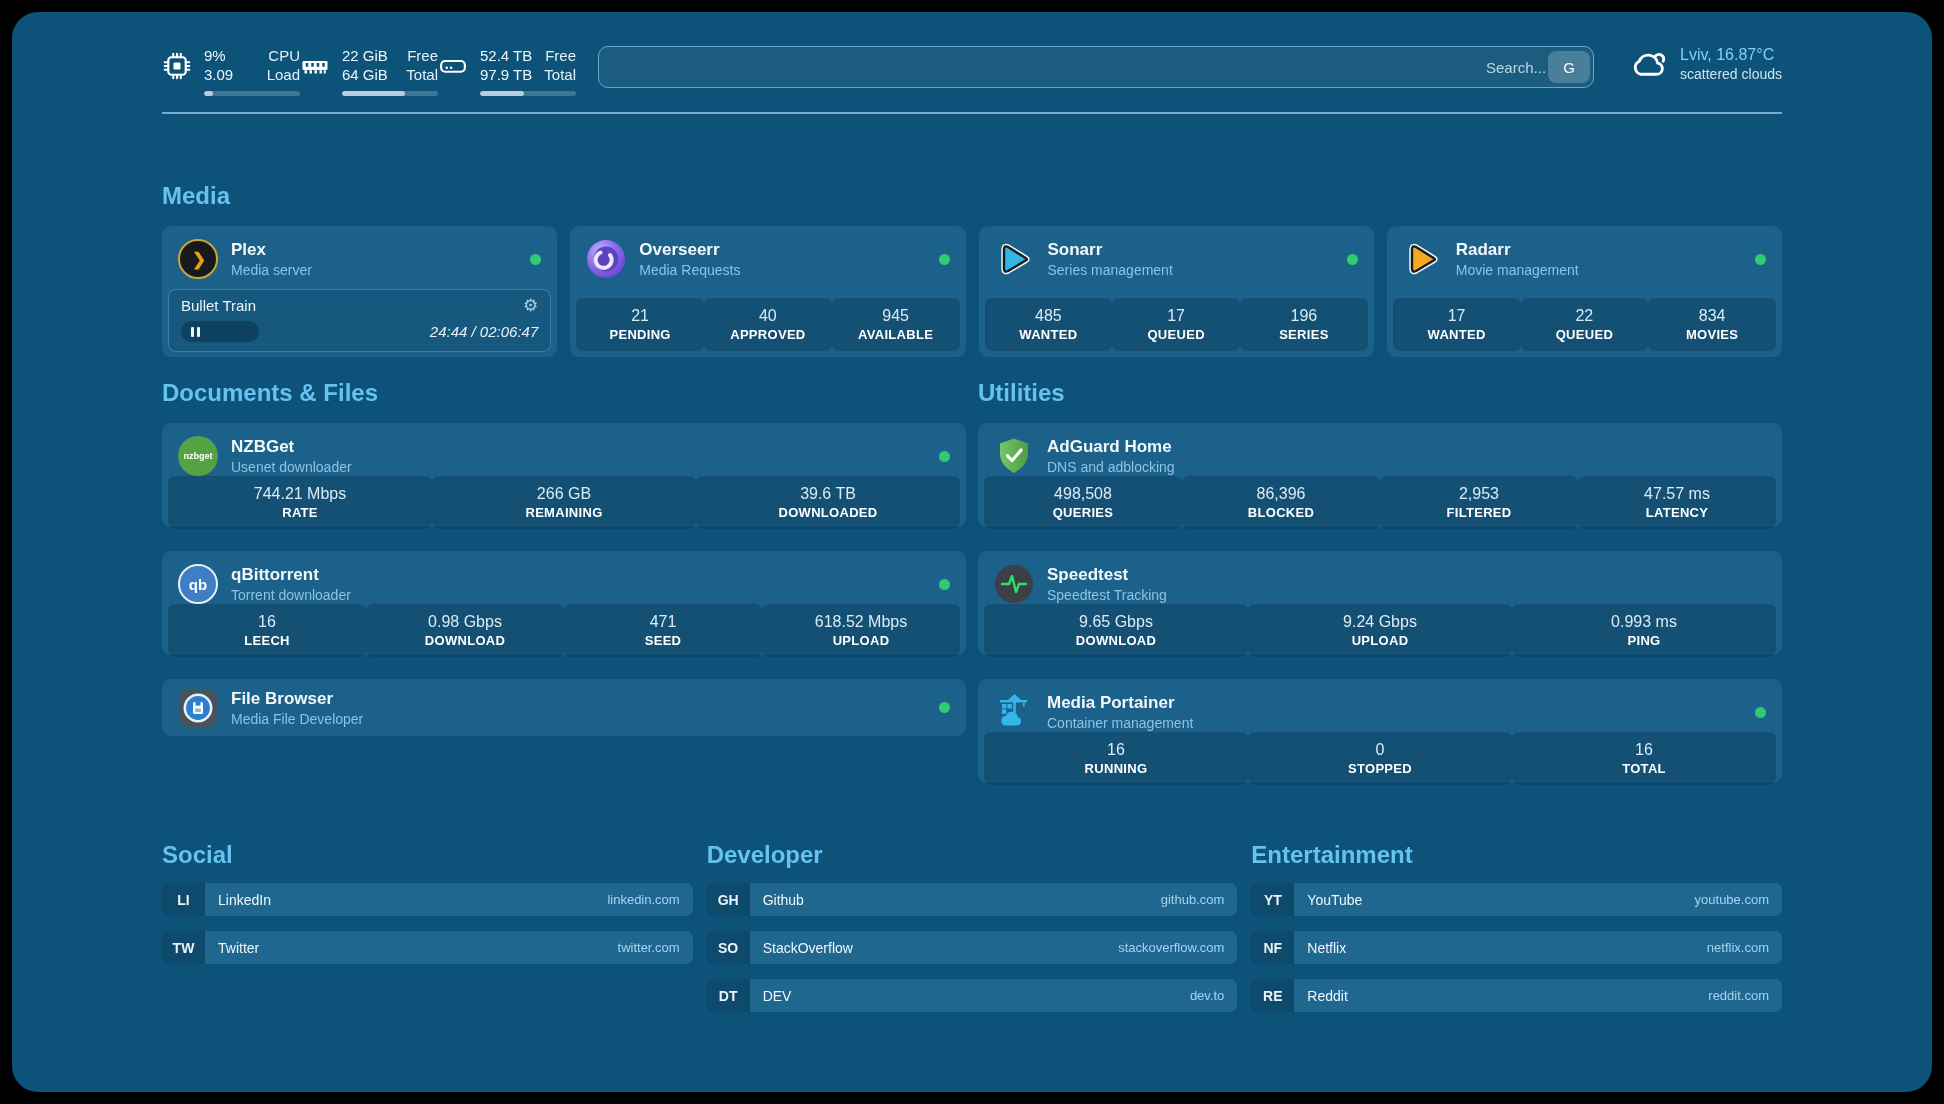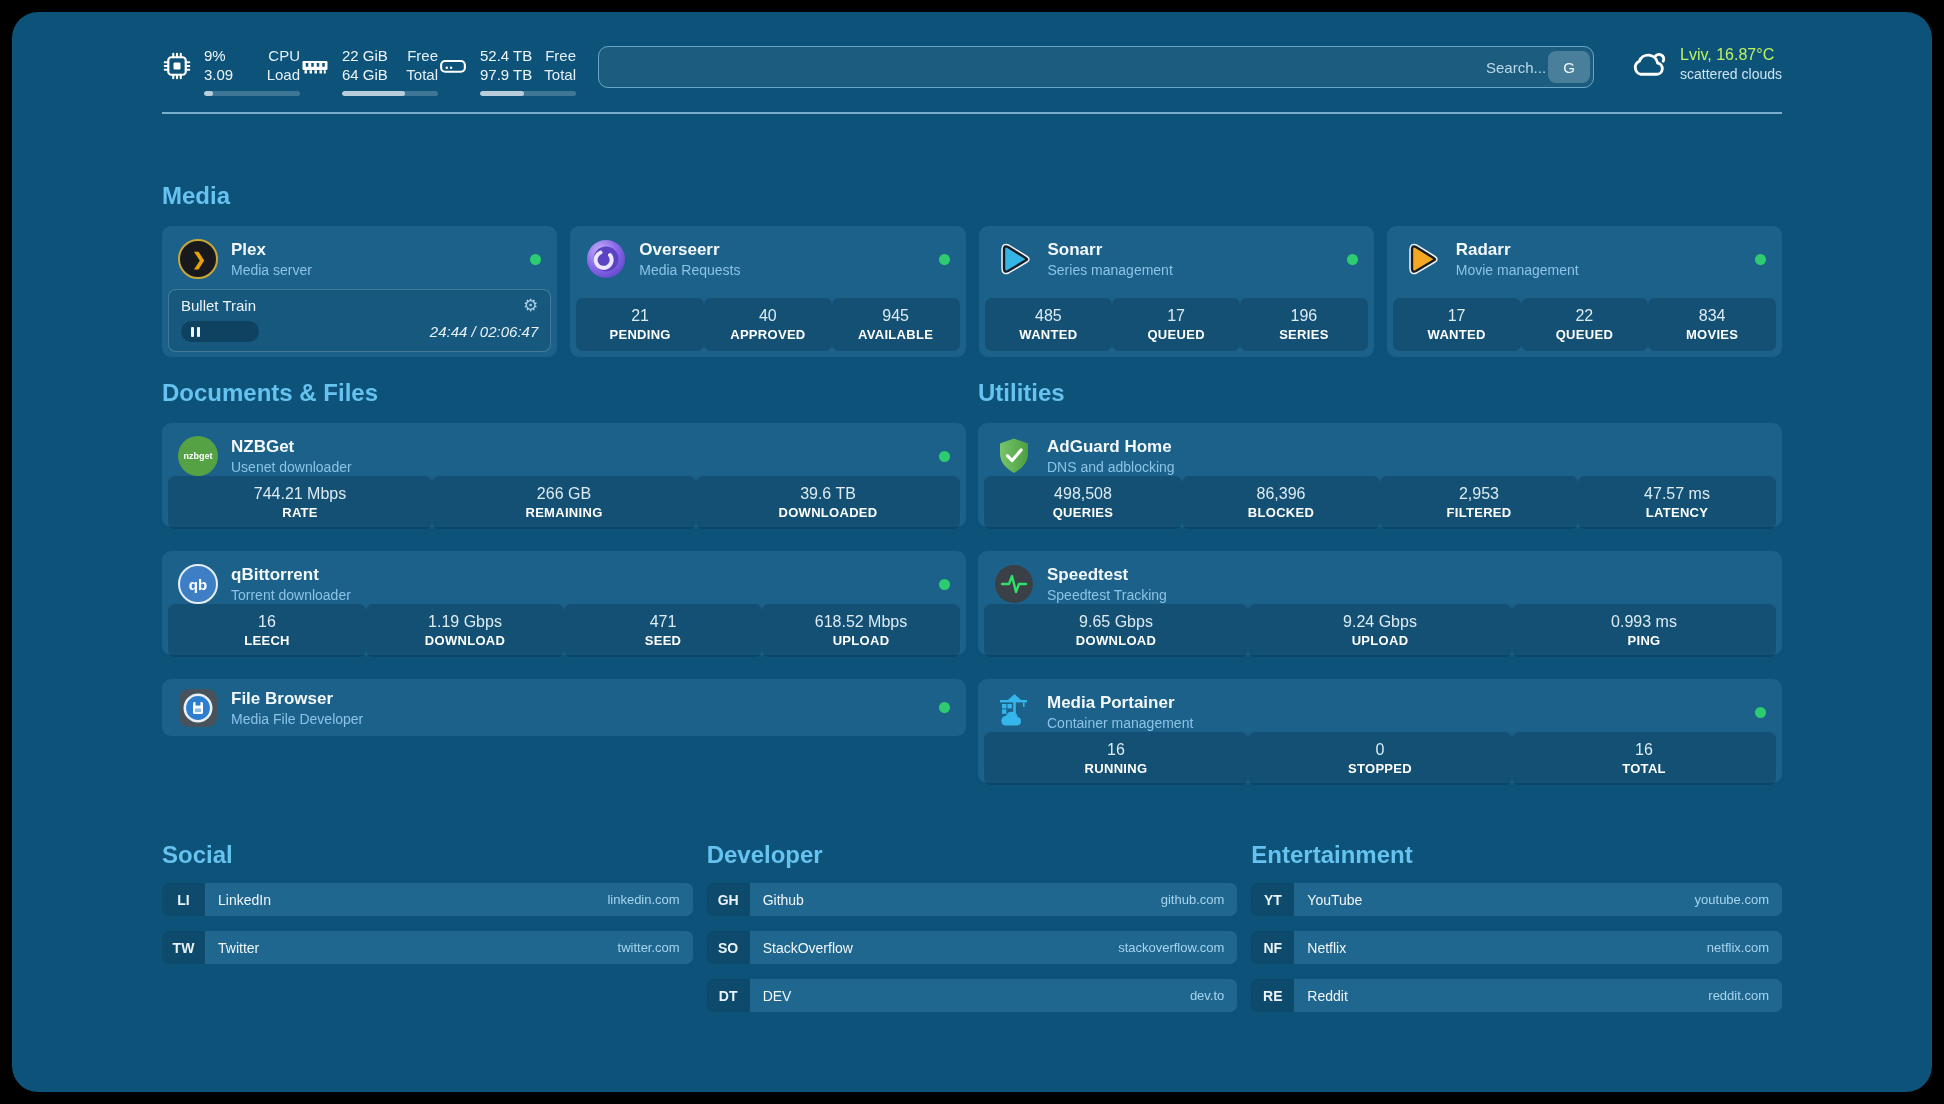--- a/index.html
+++ b/index.html
@@ -21,21 +21,21 @@
   .bar{height:5px;border-radius:3px;background:rgba(190,216,230,.28);margin-top:7px;overflow:hidden;}
   .bar .fill{height:100%;border-radius:3px;background:#b9ced d;background:#b9cedd;}
   .search{flex:1;margin:0 36px 0 22px;height:40px;border:1px solid #6ba6c9;border-radius:10px;
           background:rgba(255,255,255,.06);display:flex;align-items:center;padding:0 3px 0 18px;}
   .search input{flex:1;background:transparent;border:none;outline:none;color:#e8f2f8;font-size:15px;text-align:right;}
   .search input::placeholder{color:#bcd9ea;}
   .g-btn{width:42px;height:32px;border-radius:8px;border:none;background:rgba(215,233,243,.25);
          color:#f2f8fc;font-size:15px;cursor:pointer;}
   .weather{display:flex;gap:12px;align-items:center;margin-top:-2px;}
   .weather-ic{width:38px;height:38px;}
-  .w-loc{font-size:16px;color:#bef264;line-height:21px;}
+  .w-loc{font-size:16px;color:#7dd3fc;line-height:21px;}
   .w-cond{font-size:14px;color:#cde4f0;line-height:19px;}
   .separator{border-bottom:2px solid #79aecd;margin-top:16px;}
 
   
   .sec-title{font-size:24px;font-weight:700;color:#66c2ef;}
   .media-title{margin:68px 0 16px;}
   .col-title{margin:22px 0 16px;}
   .media-grid{display:grid;grid-template-columns:repeat(4,1fr);gap:13px;}
   .two-col{display:grid;grid-template-columns:1fr 1fr;gap:12px;}
   .stack{display:flex;flex-direction:column;gap:24px;}
@@ -358,21 +358,21 @@
                   <div class="c-sub">Torrent downloader</div>
                 </div>
                 <span class="dot"></span>
               </div>
               <div class="tiles">
                 <div class="tile">
                   <div class="tv">16</div>
                   <div class="tl">LEECH</div>
                 </div>
                 <div class="tile">
-                  <div class="tv">1.19 Gbps</div>
+                  <div class="tv">0.98 Gbps</div>
                   <div class="tl">DOWNLOAD</div>
                 </div>
                 <div class="tile">
                   <div class="tv">471</div>
                   <div class="tl">SEED</div>
                 </div>
                 <div class="tile">
                   <div class="tv">618.52 Mbps</div>
                   <div class="tl">UPLOAD</div>
                 </div>

